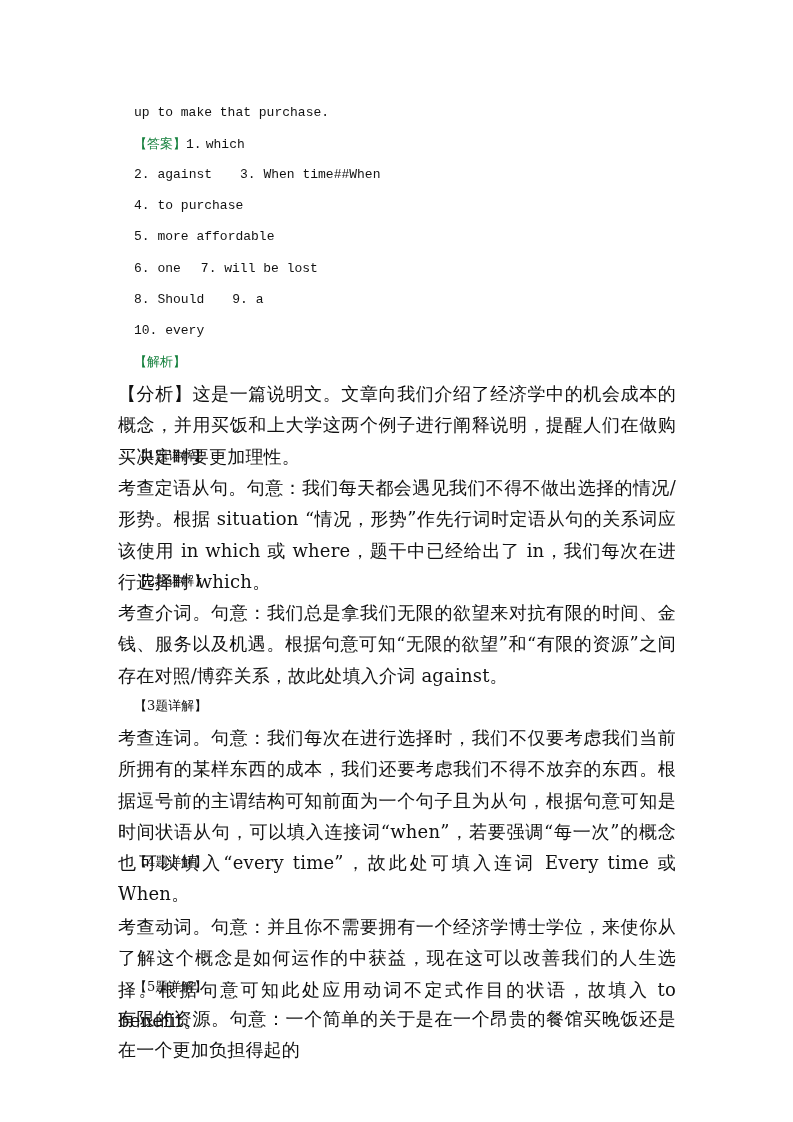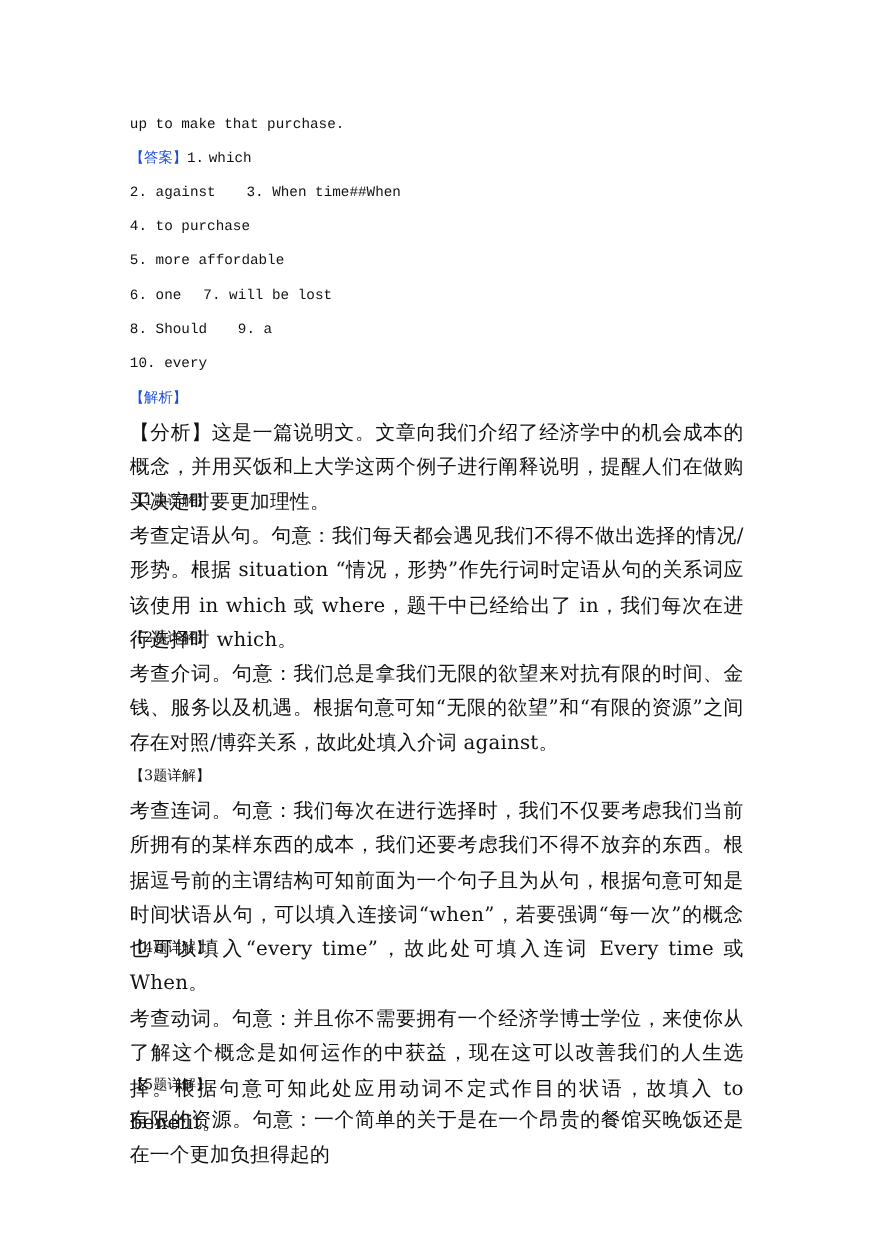--- a/index.html
+++ b/index.html
@@ -1,21 +1,21 @@
 <!DOCTYPE html>
 <html><head>
 <meta charset="utf-8">
 <style>
   html, body { margin: 0; padding: 0; background: #ffffff; }
   body { width: 793px; height: 1122px; position: relative; overflow: hidden;
          font-family: "DejaVu Serif", "Liberation Serif", serif; color: #111; }
   .page { position: absolute; left: 118px; top: 0; width: 560px; }
-  .line { position: absolute; left: 0; font-size: 13px; line-height: 16px; white-space: nowrap; }
+  .line { position: absolute; left: 16px; font-size: 13px; line-height: 16px; white-space: nowrap; }
   .mono { font-family: "Liberation Mono", "DejaVu Sans Mono", monospace; font-size: 13px; }
-  .blue { color: #1d4ed8; }
+  .blue { color: #15803d; }
   .para { position: absolute; left: 0; width: 558px; font-size: 18px; line-height: 31.3px; text-align: justify; letter-spacing: 0.2px; }
   .gap { display: inline-block; width: 28px; }
 </style>
 </head>
 <body>
 
 <div class="page">
 
   <div class="line mono" style="top:105px">up to make that purchase.</div>
 

